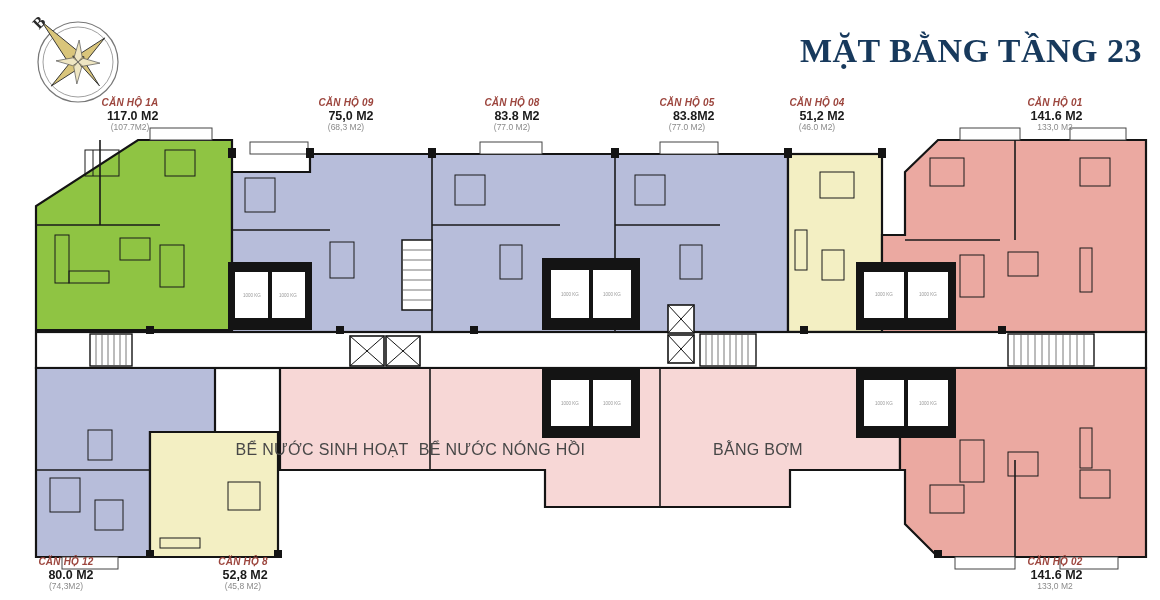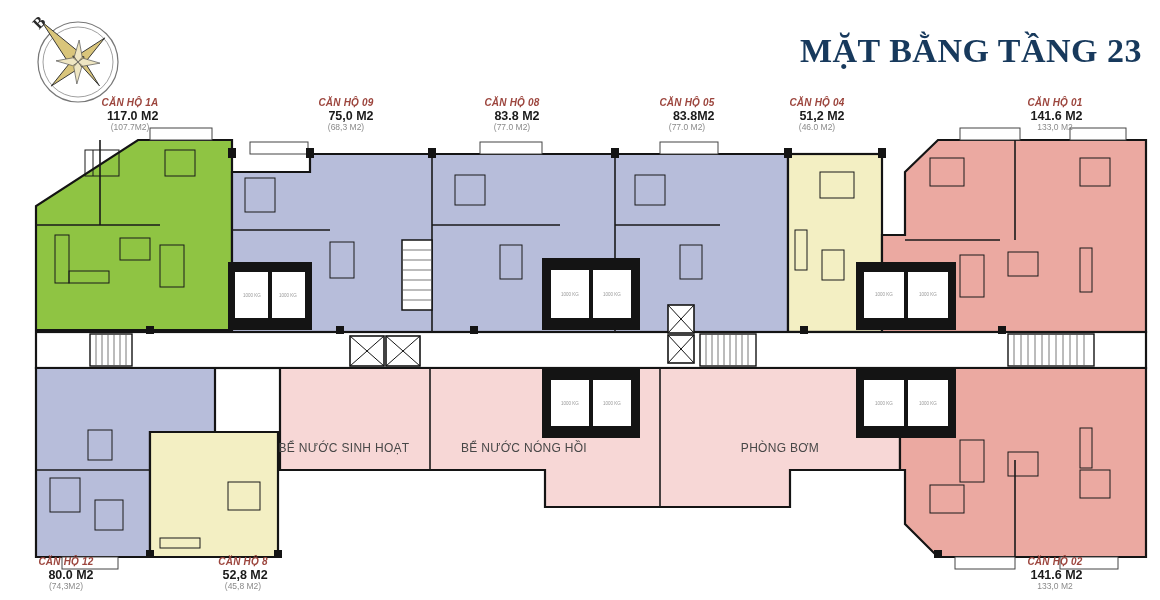--- a/index.html
+++ b/index.html
@@ -7,22 +7,22 @@
          font-family:"Liberation Sans","DejaVu Sans",sans-serif;}
   .titles{position:absolute;top:10px;right:18px;text-align:center;
           font-family:"Liberation Serif","DejaVu Serif",serif;line-height:1.12;margin-top:22px;}
   .title-main{font-size:34px;font-weight:bold;color:#17395c;letter-spacing:.5px;}
   .title-sub{font-size:29px;font-weight:bold;color:#b2862c;letter-spacing:.5px;}
   .plan-svg{position:absolute;left:0;top:0;}
   .apt-label{position:absolute;transform:translateX(-50%);text-align:center;line-height:1.15;white-space:nowrap;}
   .apt-name{font-size:10px;font-weight:bold;color:#9c453d;letter-spacing:.2px;font-style:italic;}
   .apt-area{font-size:12.5px;font-weight:bold;color:#1b1b1b;text-align:right;}
   .apt-net{font-size:8.5px;color:#8a8a8a;text-align:center;}
-  .tech-label{position:absolute;transform:translateX(-50%);font-size:12px;color:#474747;
-              letter-spacing:.3px;white-space:nowrap;margin-left:22px;}
+  .tech-label{position:absolute;transform:translateX(-50%);font-size:16px;color:#474747;
+              letter-spacing:.3px;white-space:nowrap;}
   .compass{position:absolute;left:26px;top:6px;}
 </style>
 </head>
 <body>
 
 <div class="stage">
 
   <svg class="compass" width="104" height="104" viewBox="0 0 104 104">
     <circle cx="52" cy="56" r="40" fill="none" stroke="#777" stroke-width="1.2"></circle>
     <circle cx="52" cy="56" r="35" fill="none" stroke="#888" stroke-width="0.8"></circle>
@@ -268,14 +268,14 @@
     <div class="apt-net">(45,8 M2)</div>
   </div>
   <div class="apt-label" style="left:1055px;top:556px">
     <div class="apt-name">CĂN HỘ 02</div>
     <div class="apt-area">141.6 M2</div>
     <div class="apt-net">133,0 M2</div>
   </div>
 
   <div class="tech-label" style="left:322px;top:441px">BỂ NƯỚC SINH HOẠT</div>
   <div class="tech-label" style="left:502px;top:441px">BỂ NƯỚC NÓNG HỒI</div>
-  <div class="tech-label" style="left:758px;top:441px">PHÒNG BƠM</div>
+  <div class="tech-label" style="left:758px;top:441px">BẰNG BƠM</div>
 </div>
 
 </body></html>

